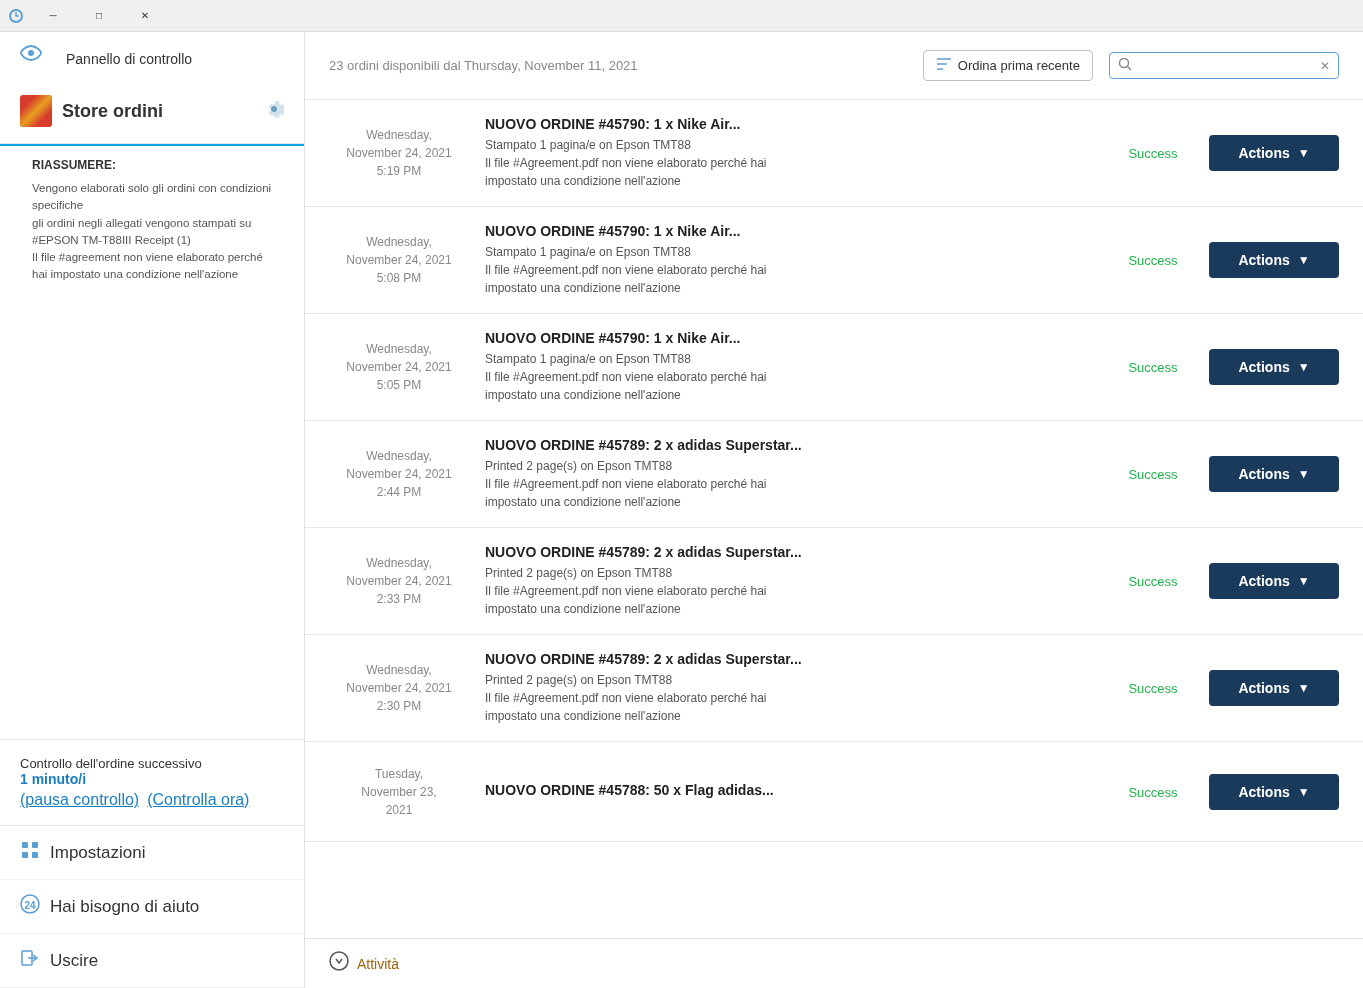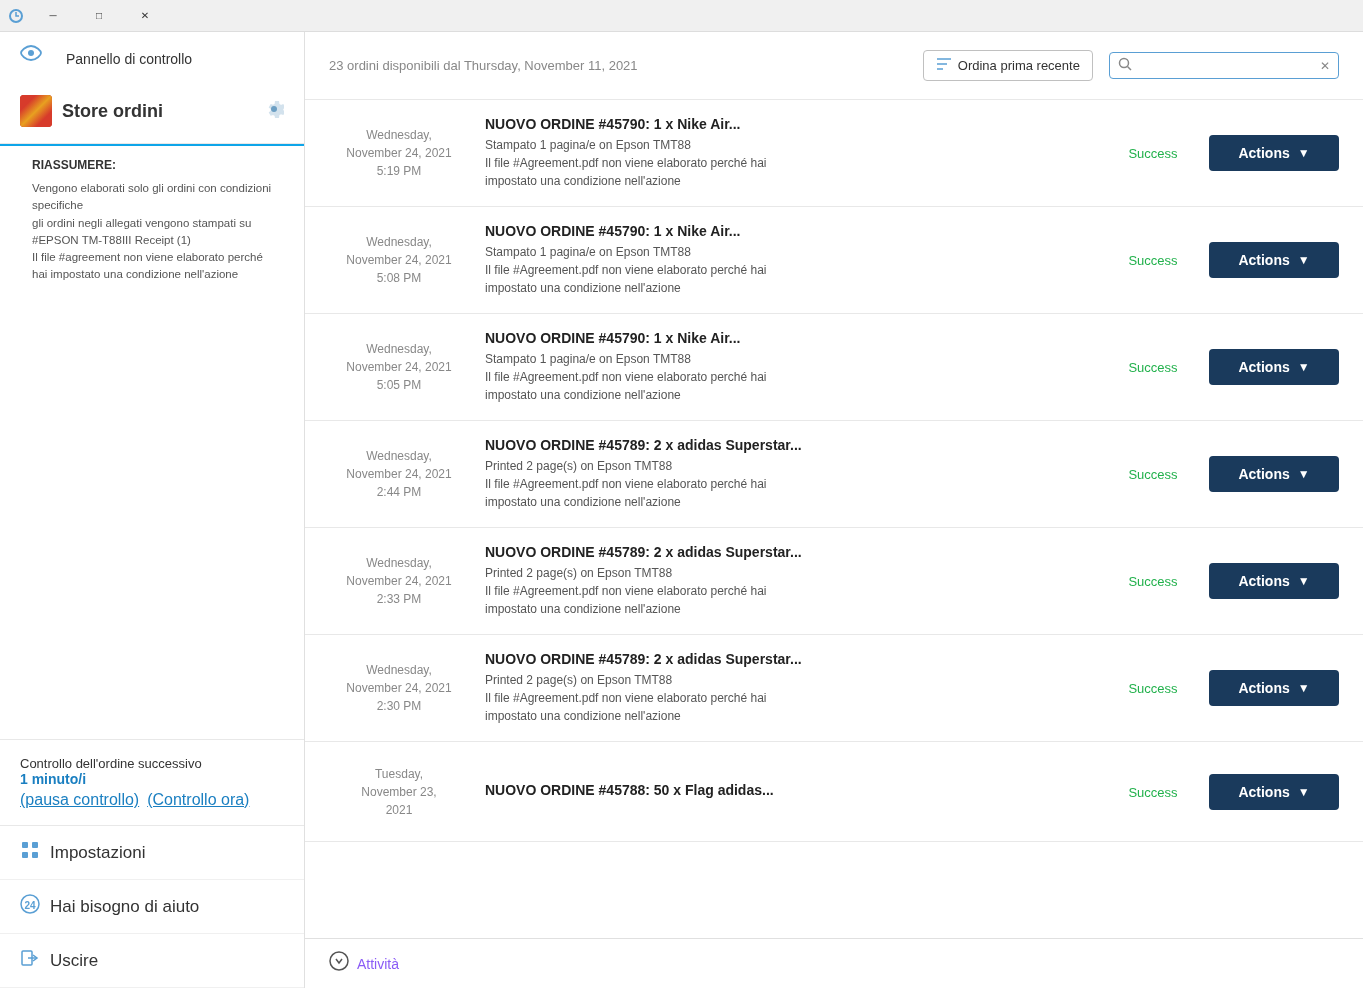--- a/index.html
+++ b/index.html
@@ -224,21 +224,21 @@
     .activity-bar {
       border-top: 1px solid #e0e0e0;
       padding: 12px 24px;
       display: flex;
       align-items: center;
       gap: 8px;
       background: white;
       flex-shrink: 0;
     }
     .activity-toggle { font-size: 18px; color: #555; cursor: pointer; }
-    .activity-label { font-size: 14px; color: #8b5cf6; font-weight: 500; }
+    .activity-label { font-size: 14px; color: #a16207; font-weight: 500; }
   </style>
 </head>
 <body>
 
 <div class="titlebar">
   <div class="titlebar-icon">
     <svg width="16" height="16" viewBox="0 0 16 16">
       <circle cx="8" cy="8" r="6" fill="none" stroke="#5a9fd4" stroke-width="2"></circle>
       <path d="M8 4 L8 8 L11 8" stroke="#5a9fd4" stroke-width="1.5" fill="none"></path>
     </svg>
@@ -290,21 +290,21 @@
         <span>gli ordini negli allegati vengono stampati su #EPSON TM-T88III Receipt (1)</span><br>
         <span>Il file #agreement non viene elaborato perché hai impostato una condizione nell'azione</span>
       </div>
     </div>
 
     <div class="control-section">
       <div class="control-label">Controllo dell'ordine successivo</div>
       <div class="control-value">1 minuto/i</div>
       <div class="control-links">
         <span class="control-link">(pausa controllo)</span>
-        <span class="control-link">(Controllo ora)</span>
+        <span class="control-link">(Controlla ora)</span>
       </div>
     </div>
 
     <div class="sidebar-footer">
       <div class="sidebar-footer-item">
         <span class="footer-icon">
           <svg width="20" height="20" viewBox="0 0 20 20" fill="#5a9fd4">
             <rect x="2" y="2" width="6" height="6" rx="1"></rect>
             <rect x="12" y="2" width="6" height="6" rx="1"></rect>
             <rect x="2" y="12" width="6" height="6" rx="1"></rect>

